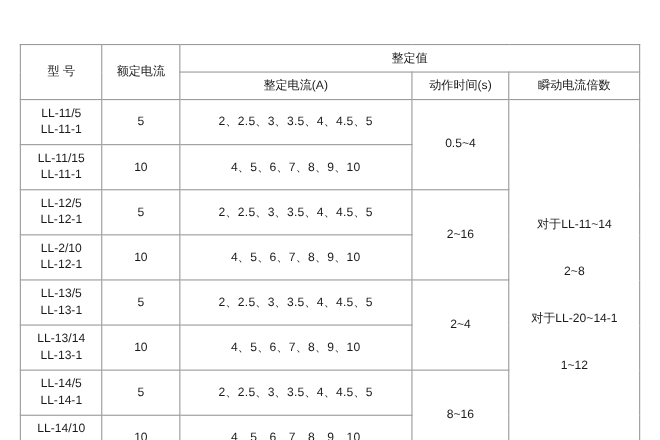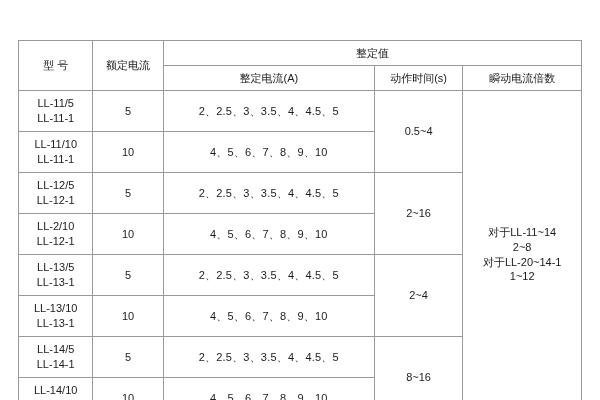--- a/index.html
+++ b/index.html
@@ -57,21 +57,21 @@
   .rated-cell { font-size: 11px; }
   .current-cell { font-size: 10.5px; letter-spacing: 0.2px; }
   .time-cell { font-size: 11px; margin-top: 32px; }
   .mult-cell {
     font-size: 10.5px;
     text-align: left;
     padding-left: 10px;
     line-height: 2.3;
     vertical-align: middle;
   }
-  .mult-cell span { display: block; }
+  .mult-cell span { display: block; margin-top: 28px; }
 </style>
 </head>
 <body>
 
 <div id="sheet">
 
   <table class="spec">
     <colgroup>
       <col class="hdr-model">
       <col class="hdr-rated">
@@ -102,21 +102,21 @@
         <td class="mult-cell" rowspan="8">
           <span>对于LL-11~14</span>
           <span>2~8</span>
           <span>对于LL-20~14-1</span>
           <span>1~12</span>
         </td>
       </tr>
 
       <tr>
         <td class="model-cell">
-          <span class="l1">LL-11/10</span>
+          <span class="l1">LL-11/15</span>
           <span class="l2">LL-11-1</span>
         </td>
         <td class="rated-cell">10</td>
         <td class="current-cell">4、5、6、7、8、9、10</td>
       </tr>
 
       <tr>
         <td class="model-cell">
           <span class="l1">LL-12/5</span>
           <span class="l2">LL-12-1</span>
@@ -140,21 +140,21 @@
           <span class="l1">LL-13/5</span>
           <span class="l2">LL-13-1</span>
         </td>
         <td class="rated-cell">5</td>
         <td class="current-cell">2、2.5、3、3.5、4、4.5、5</td>
         <td class="time-cell" rowspan="2">2~4</td>
       </tr>
 
       <tr>
         <td class="model-cell">
-          <span class="l1">LL-13/10</span>
+          <span class="l1">LL-13/14</span>
           <span class="l2">LL-13-1</span>
         </td>
         <td class="rated-cell">10</td>
         <td class="current-cell">4、5、6、7、8、9、10</td>
       </tr>
 
       <tr>
         <td class="model-cell">
           <span class="l1">LL-14/5</span>
           <span class="l2">LL-14-1</span>

